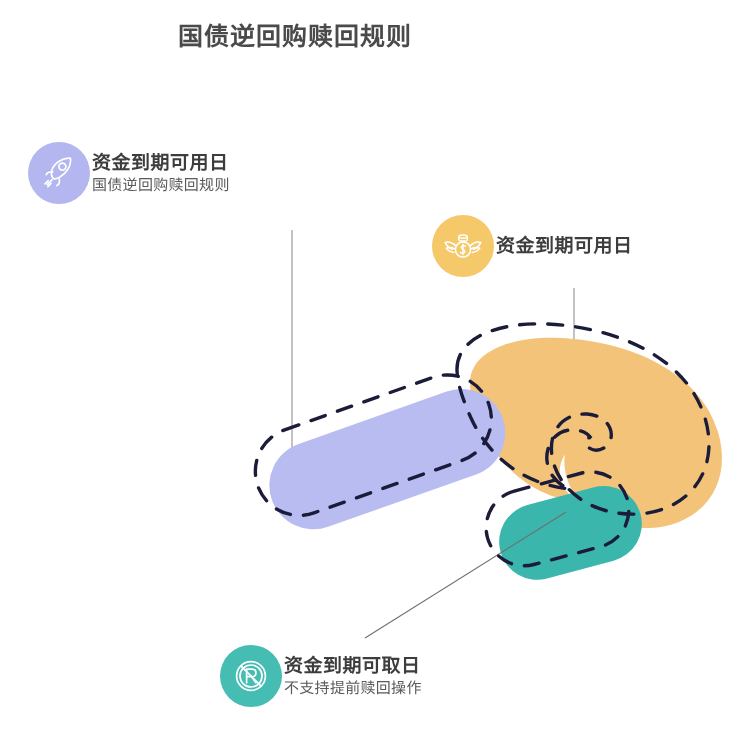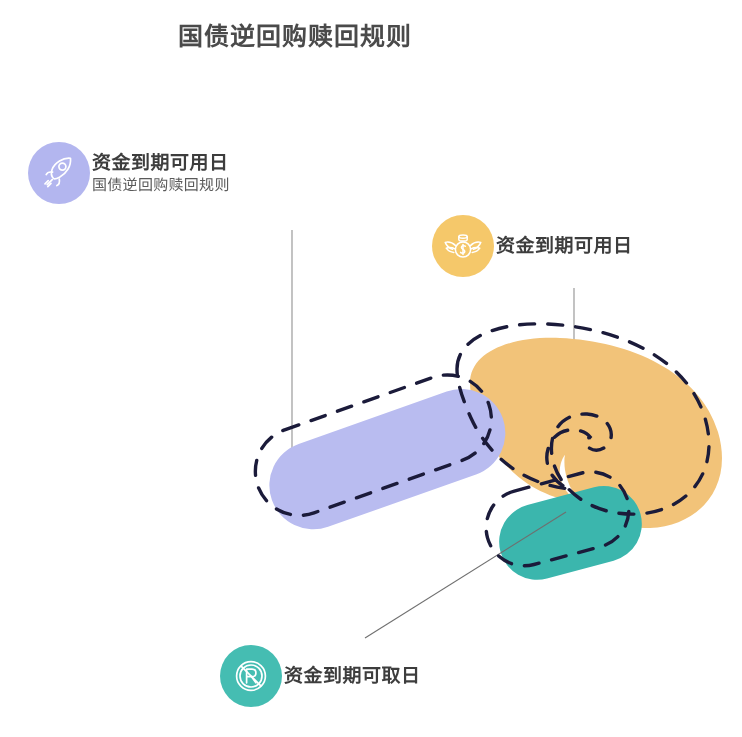--- a/index.html
+++ b/index.html
@@ -211,16 +211,17 @@
                    C25.9 20.1, 24.4 21.6, 22.0 21.6
                    L16.6 21.6"></path>
           <path d="M21.4 21.6 L25.9 27.8"></path>
 
           <line x1="11.4" y1="11.4" x2="30.6" y2="30.6"></line>
         </g>
       </svg>
     </div>
     <div class="label-text">
       <div class="label-head">资金到期可取日</div>
+      <div class="label-sub">不支持提前赎回操作</div>
     </div>
   </div>
 
 </div>
 
 </body></html>

